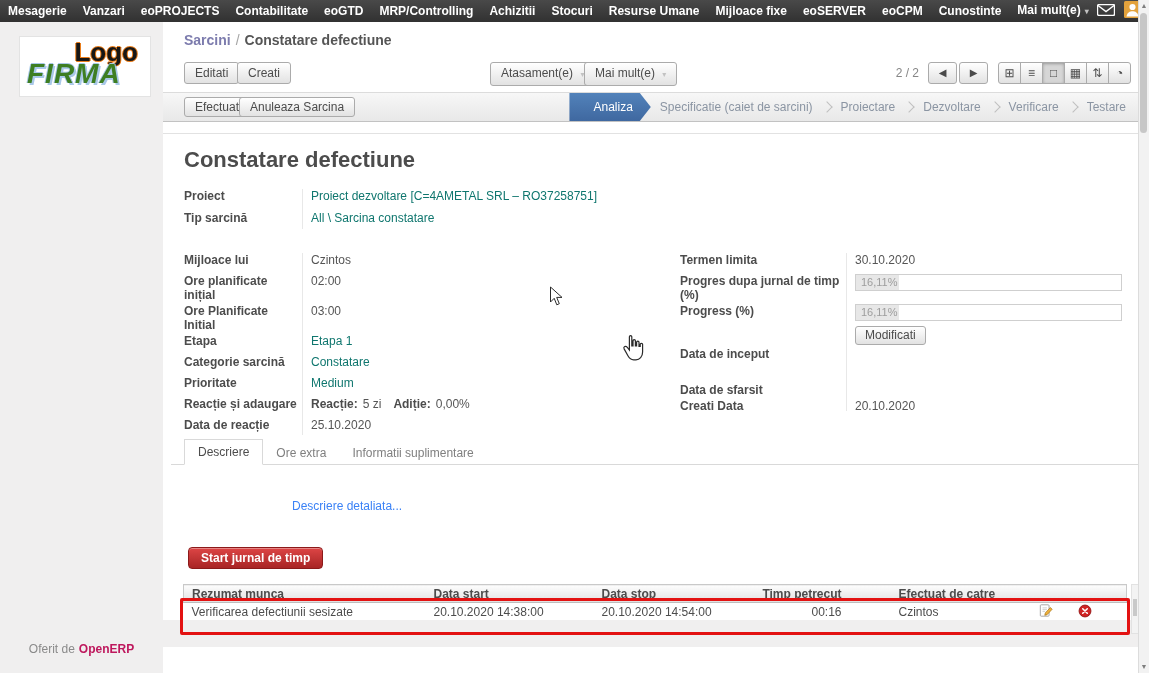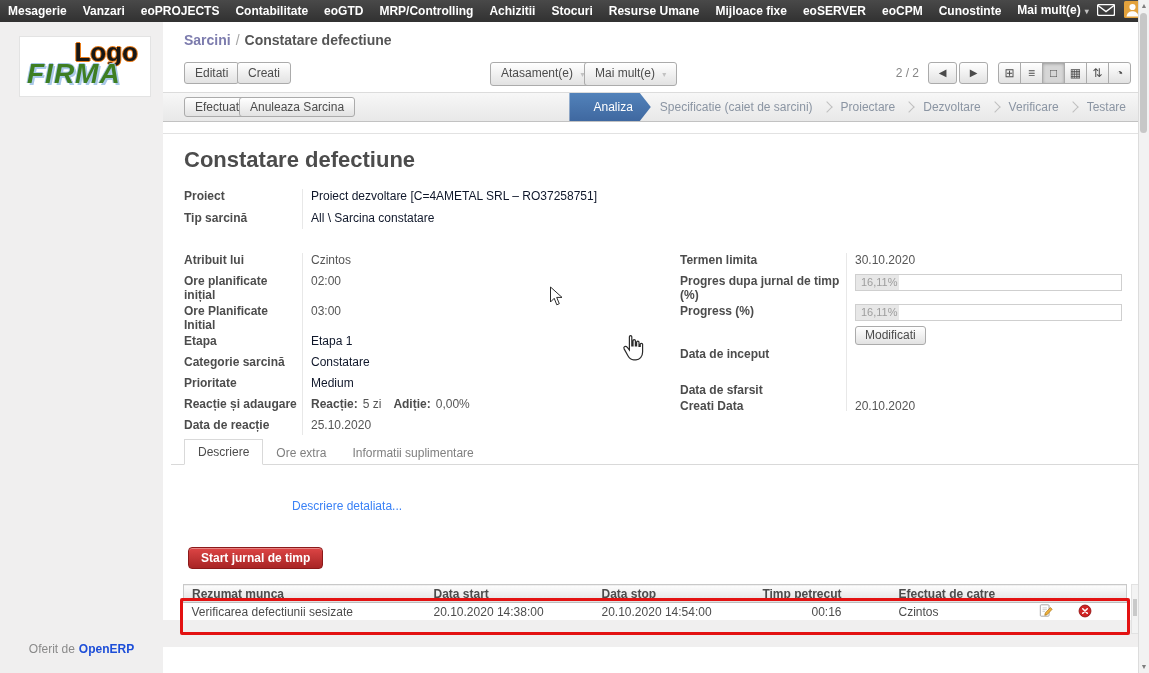--- a/index.html
+++ b/index.html
@@ -20,21 +20,21 @@
   .sb-thumb{position:absolute;left:1px;top:13px;width:7px;height:120px;background:#c7c7c7;border-radius:4px;}
 
   
   .sidebar{position:absolute;left:0;top:22px;width:163px;height:651px;background:#f0efef;border-right:1px solid #dbdbdb;}
   .logo-box{position:absolute;left:19px;top:14px;width:130px;height:59px;background:#fff;border:1px solid #e3e3e3;overflow:hidden;}
   .logo-top{text-align:right;padding:3px 12px 0 0;font-size:26px;font-weight:800;color:#161616;line-height:25px;
             text-shadow:-1px 0 #e87c1a,1px 0 #e87c1a,0 -1px #e87c1a,0 1px #e87c1a;}
   .logo-bottom{font-style:italic;font-weight:800;font-size:28px;color:#3e7e22;letter-spacing:1px;line-height:25px;margin-top:-4px;padding-left:7px;
             text-shadow:-1px 0 #a9c8e8,1px 0 #a9c8e8,0 -1px #a9c8e8,2px 2px 0 #a9c8e8;}
   .sidebar-footer{position:absolute;bottom:17px;left:0;right:0;text-align:center;font-size:12px;color:#8a8a8a;}
-  .sidebar-footer .brand{color:#1d4ed8;font-weight:700;margin-left:4px;}
+  .sidebar-footer .brand{color:#be185d;font-weight:700;margin-left:4px;}
 
   
   .main{position:absolute;left:163px;top:22px;right:10px;height:651px;background:#fff;}
   .breadcrumb{position:absolute;left:21px;top:10px;font-size:14px;font-weight:700;}
   .bc-link{color:#7c7bad;cursor:pointer;}
   .bc-sep{color:#a5a5a5;font-weight:400;padding:0 5px;}
   .bc-cur{color:#555;}
 
   .btn{display:inline-block;background:linear-gradient(#ffffff,#e2e2e2);border:1px solid #ababab;border-radius:3px;
        color:#4c4c4c;font-size:12px;line-height:20px;padding:0 10px;text-align:center;cursor:pointer;white-space:nowrap;box-sizing:border-box;}
@@ -73,21 +73,21 @@
   #right-fields{left:517px;top:117px;width:455px;}
   .vline{position:absolute;top:2px;bottom:2px;border-left:1px solid #e8e8e8;}
   #top-fields .vline,#left-fields .vline{left:118px;}
   #right-fields .vline{left:166px;}
   .frow{display:flex;min-height:21px;align-items:flex-start;position:relative;}
   #top-fields .frow{min-height:22px;}
   .flabel{font-weight:700;color:#4c4c4c;flex:none;padding-top:2px;}
   #top-fields .flabel,#left-fields .flabel{width:118px;}
   #right-fields .flabel{width:166px;}
   .fval{padding:2px 0 0 9px;color:#555;}
-  .link{color:#0f172a;cursor:pointer;}
+  .link{color:#0f766e;cursor:pointer;}
   .inline-k{font-weight:700;color:#4c4c4c;margin-right:5px;}
   .inline-v{margin-right:12px;}
   #right-fields .frow:nth-child(2){min-height:16px;}
   #right-fields .frow:nth-child(5){min-height:26px;flex-direction:column;}
   #right-fields .frow:nth-child(6){margin-top:10px;min-height:15px;}
   #right-fields .frow:nth-child(7){min-height:15px;}
   .progress-input{position:relative;width:265px;height:15px;border:1px solid #cfcfcf;background:#fff;margin:2px 0 0 9px;}
   .progress-fill{position:absolute;left:0;top:0;bottom:0;background:#e7e7e7;}
   .progress-text{position:absolute;left:5px;top:0;font-size:11px;color:#9d9d9d;line-height:15px;}
   .small-btn{margin:3px 0 0 9px;line-height:17px;padding:0 9px;}
@@ -232,21 +232,21 @@
           <span class="fval link">Proiect dezvoltare [C=4AMETAL SRL – RO37258751]</span>
         </div>
         <div class="frow">
           <span class="flabel">Tip sarcină</span>
           <span class="fval link">All \ Sarcina constatare</span>
         </div>
       </div>
 
       <div class="fgroup" id="left-fields">
           <div class="frow">
-            <span class="flabel">Atribuit lui</span>
+            <span class="flabel">Mijloace lui</span>
             <span class="fval">Czintos</span>
           </div>
           <div class="frow">
             <span class="flabel">Ore planificate inițial</span>
             <span class="fval">02:00</span>
           </div>
           <div class="frow">
             <span class="flabel">Ore Planificate Initial</span>
             <span class="fval">03:00</span>
           </div>

